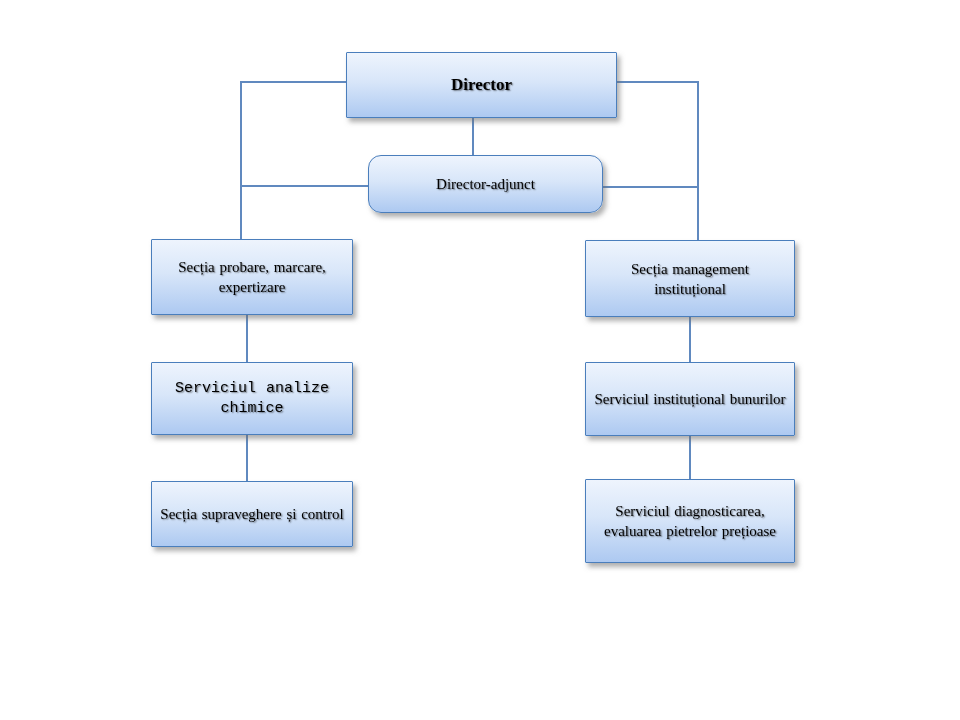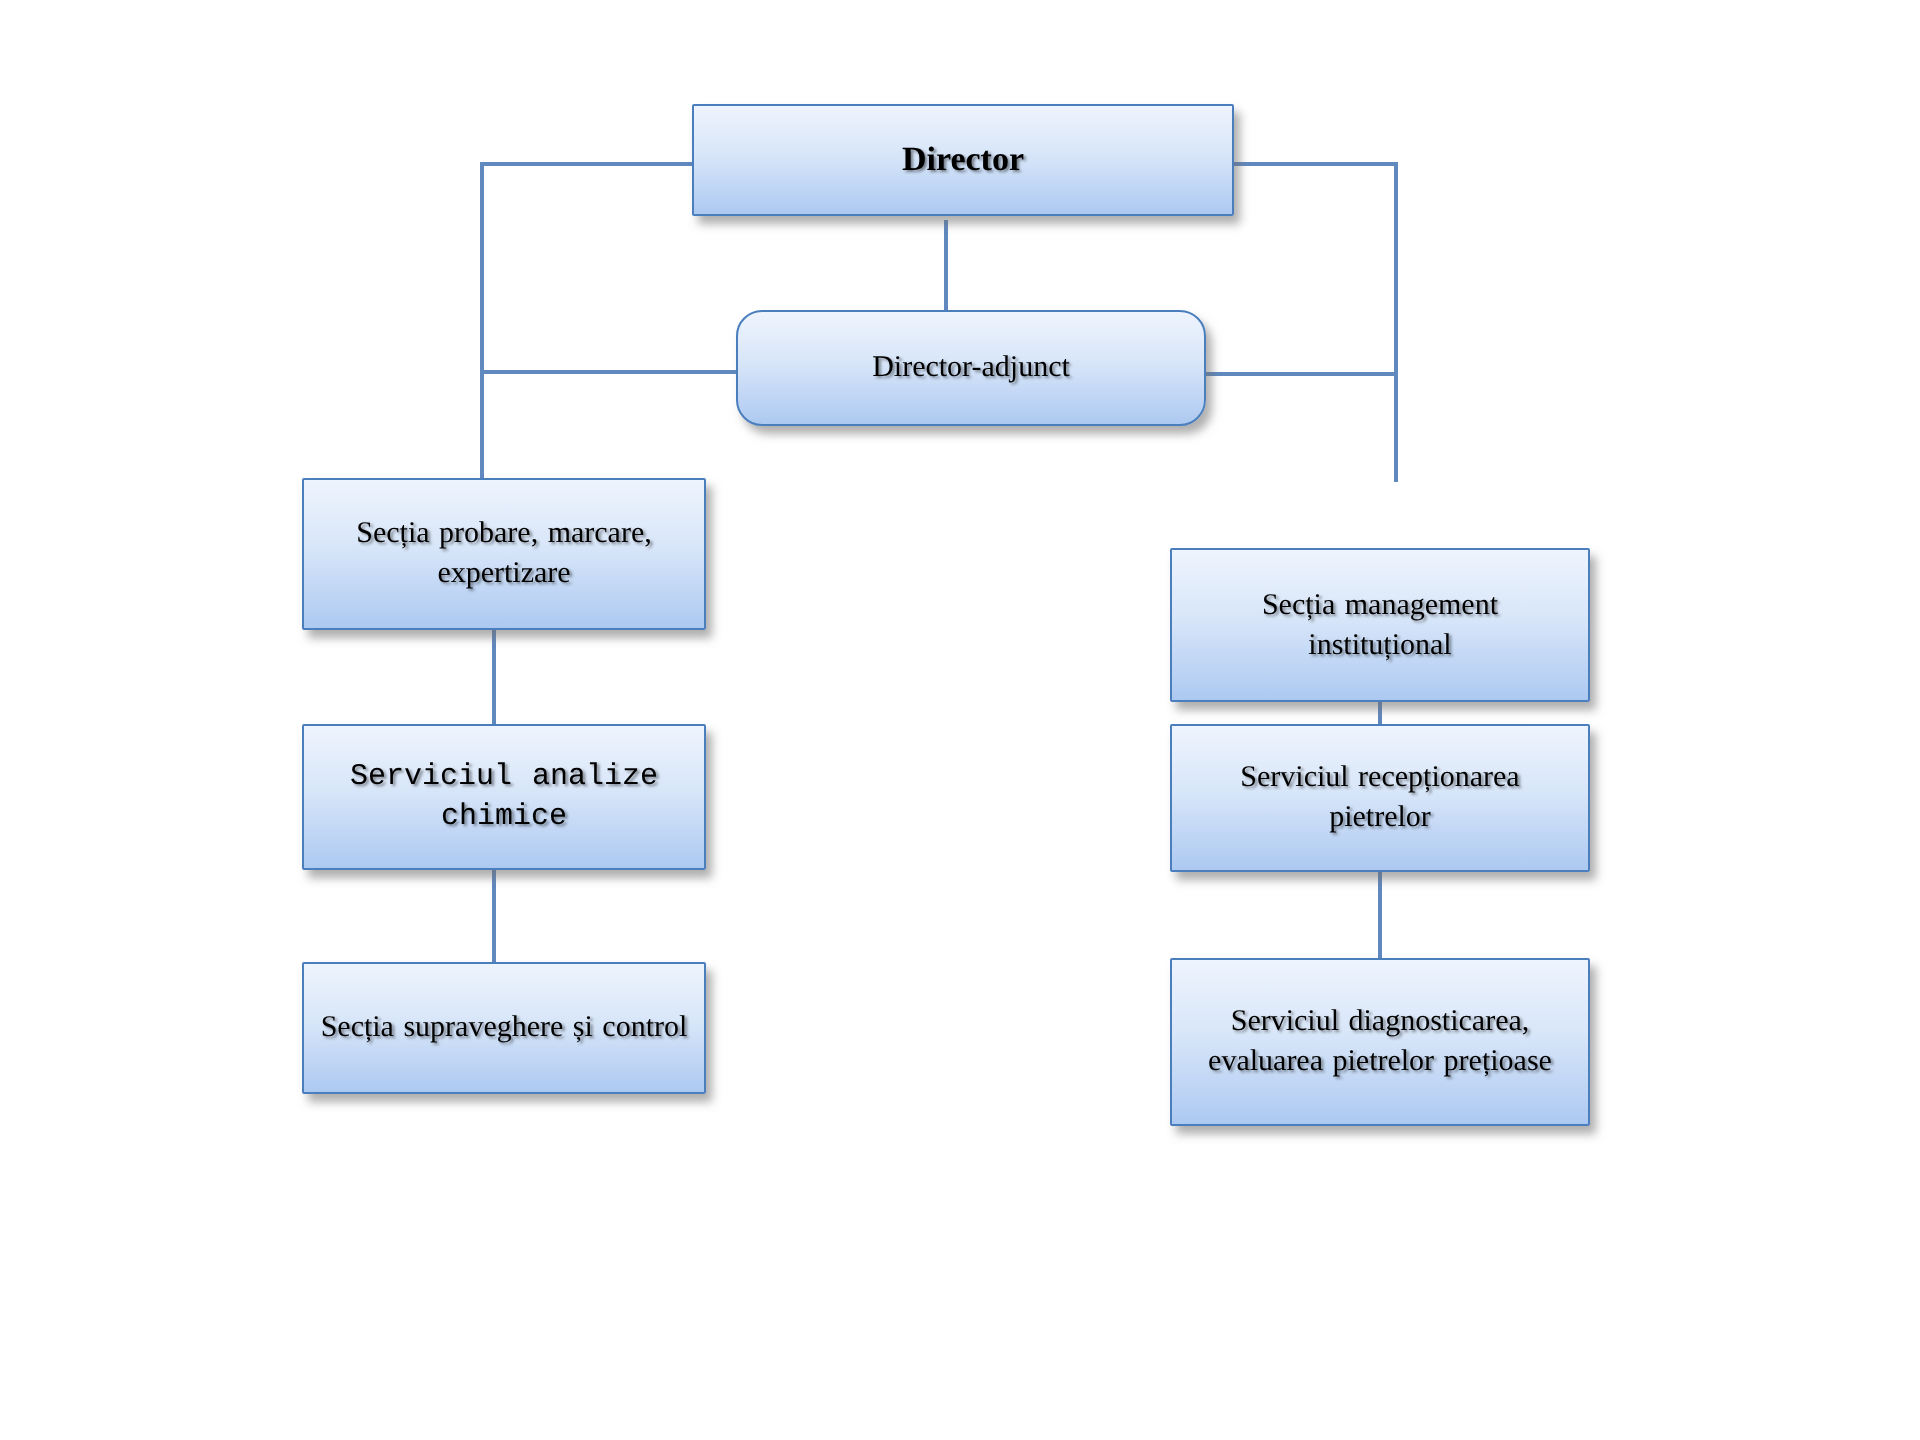--- a/index.html
+++ b/index.html
@@ -35,26 +35,26 @@
     line-height: 22px;
   }
   .line {
     position: absolute;
     background: #6089bf;
   }
   .line.v { width: 1.5px; }
   .line.h { height: 1.5px; }
 
   
-  .n-director        { left: 346px; top: 52px;  width: 271px; height: 56px; }
+  .n-director        { left: 346px; top: 52px;  width: 271px; height: 66px; }
   .n-adjunct         { left: 368px; top: 155px; width: 235px; height: 58px; border-radius: 13px; }
   .n-left-0          { left: 151px; top: 239px; width: 202px; height: 76px; }
   .n-left-1          { left: 151px; top: 362px; width: 202px; height: 73px; font-family: Liberation Mono, monospace; }
   .n-left-2          { left: 151px; top: 481px; width: 202px; height: 66px; }
-  .n-right-0         { left: 585px; top: 240px; width: 210px; height: 77px; margin-top: 34px; }
+  .n-right-0         { left: 585px; top: 240px; width: 210px; height: 77px; }
   .n-right-1         { left: 585px; top: 362px; width: 210px; height: 74px; }
   .n-right-2         { left: 585px; top: 479px; width: 210px; height: 84px; justify-content: flex-end; }
 
   
   .c-root-deputy     { left: 472px; top: 110px; height: 46px; }
   .c-left-top-h      { left: 240px; top: 81px;  width: 107px; }
   .c-left-v          { left: 240px; top: 81px;  height: 159px; }
   .c-left-mid-h      { left: 240px; top: 185px; width: 129px; }
   .c-right-top-h     { left: 616px; top: 81px;  width: 82px;  }
   .c-right-v         { left: 697px; top: 81px;  height: 160px; }
@@ -99,20 +99,20 @@
 
   <div class="node n-left-2">
     <span>Secția supraveghere și control</span>
   </div>
 
   <div class="node n-right-0">
     <span>Secția management instituțional</span>
   </div>
 
   <div class="node n-right-1">
-    <span>Serviciul recepționarea pietrelor</span>
+    <span>Serviciul instituțional bunurilor</span>
   </div>
 
   <div class="node n-right-2">
     <span>Serviciul diagnosticarea, evaluarea pietrelor prețioase</span>
   </div>
 
 </div>
 
 </body></html>

